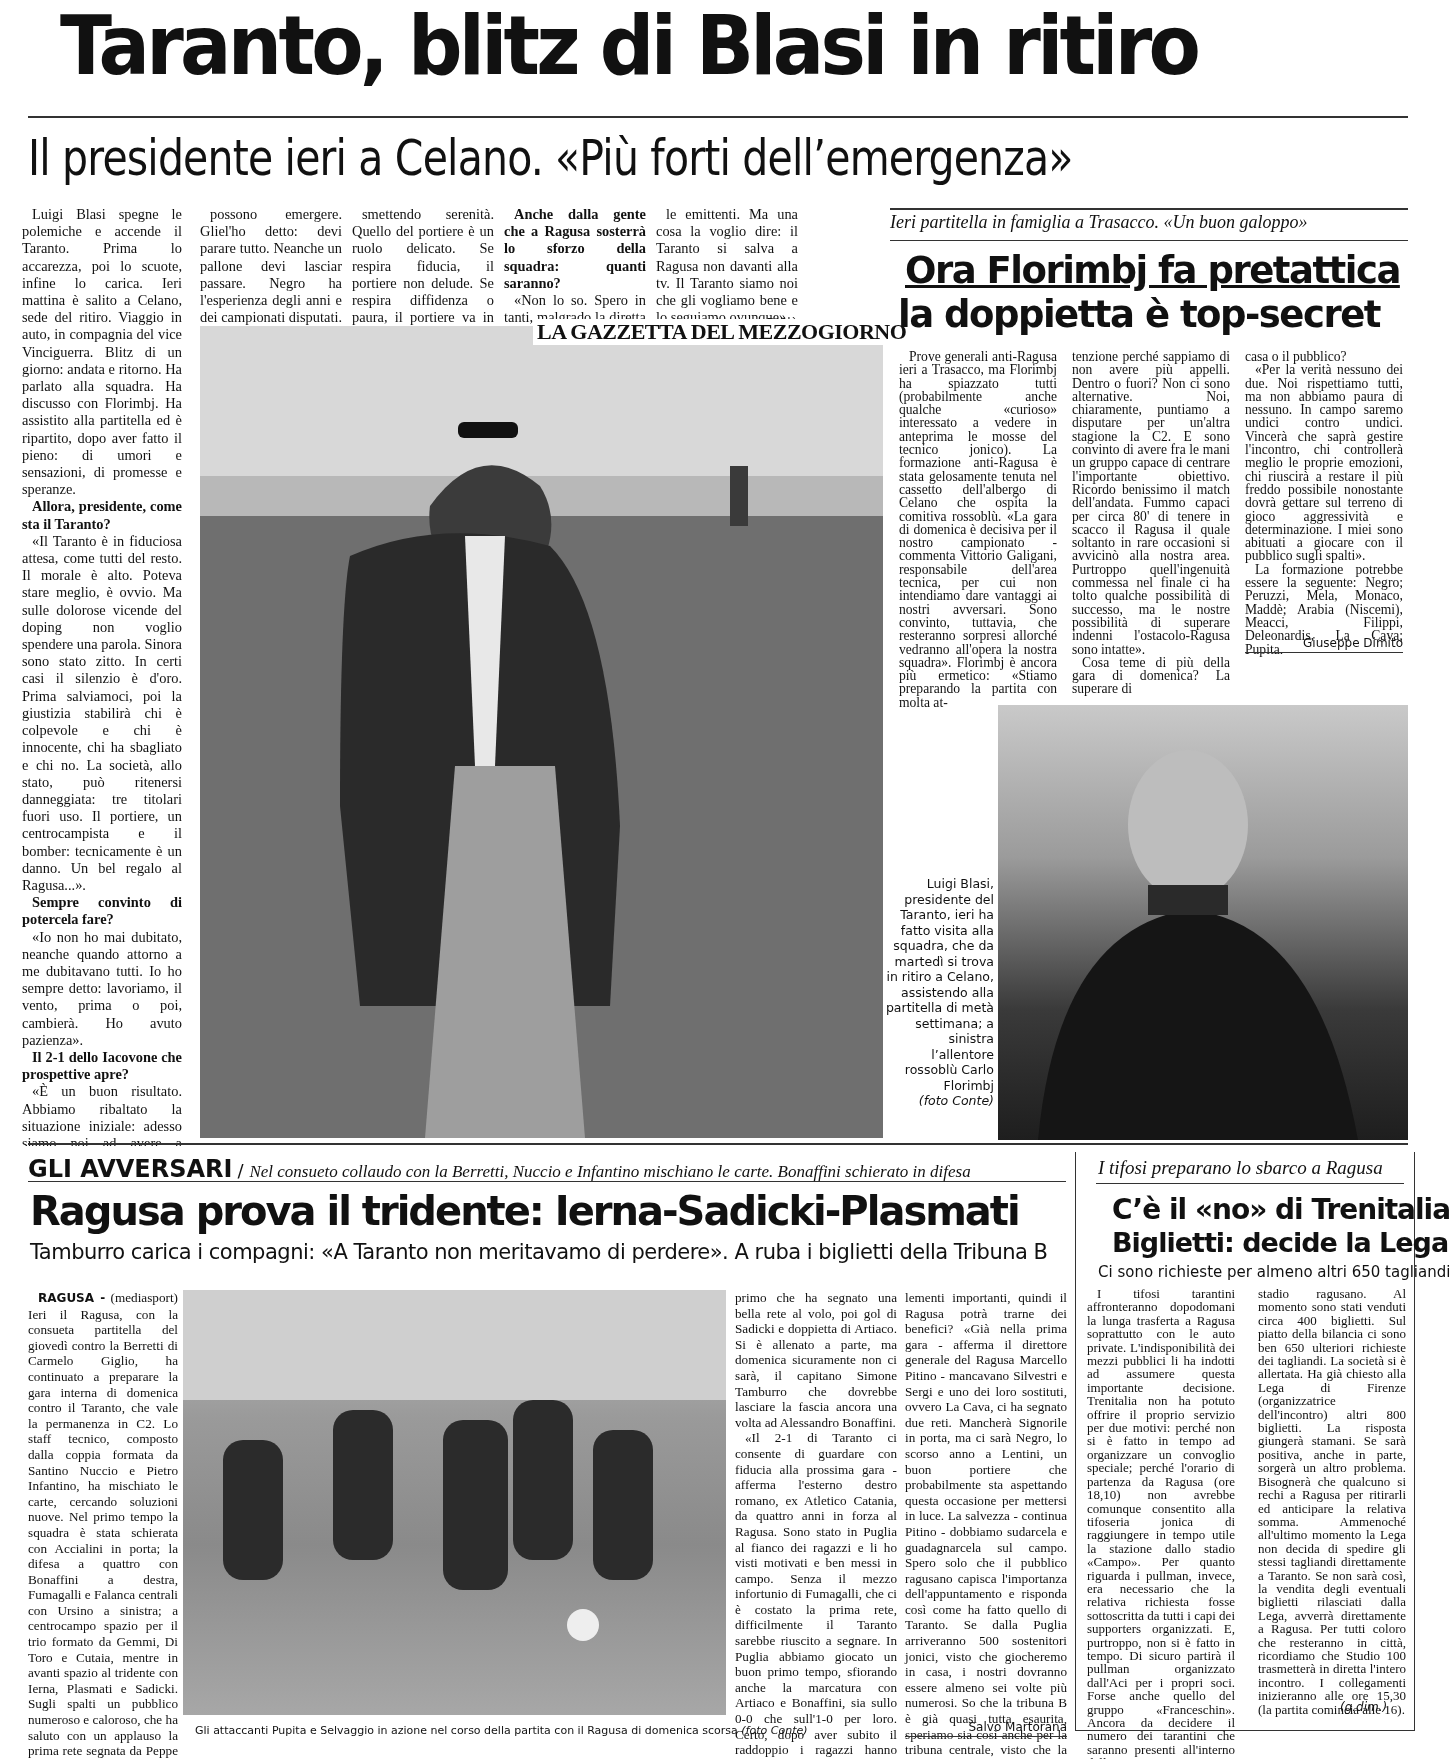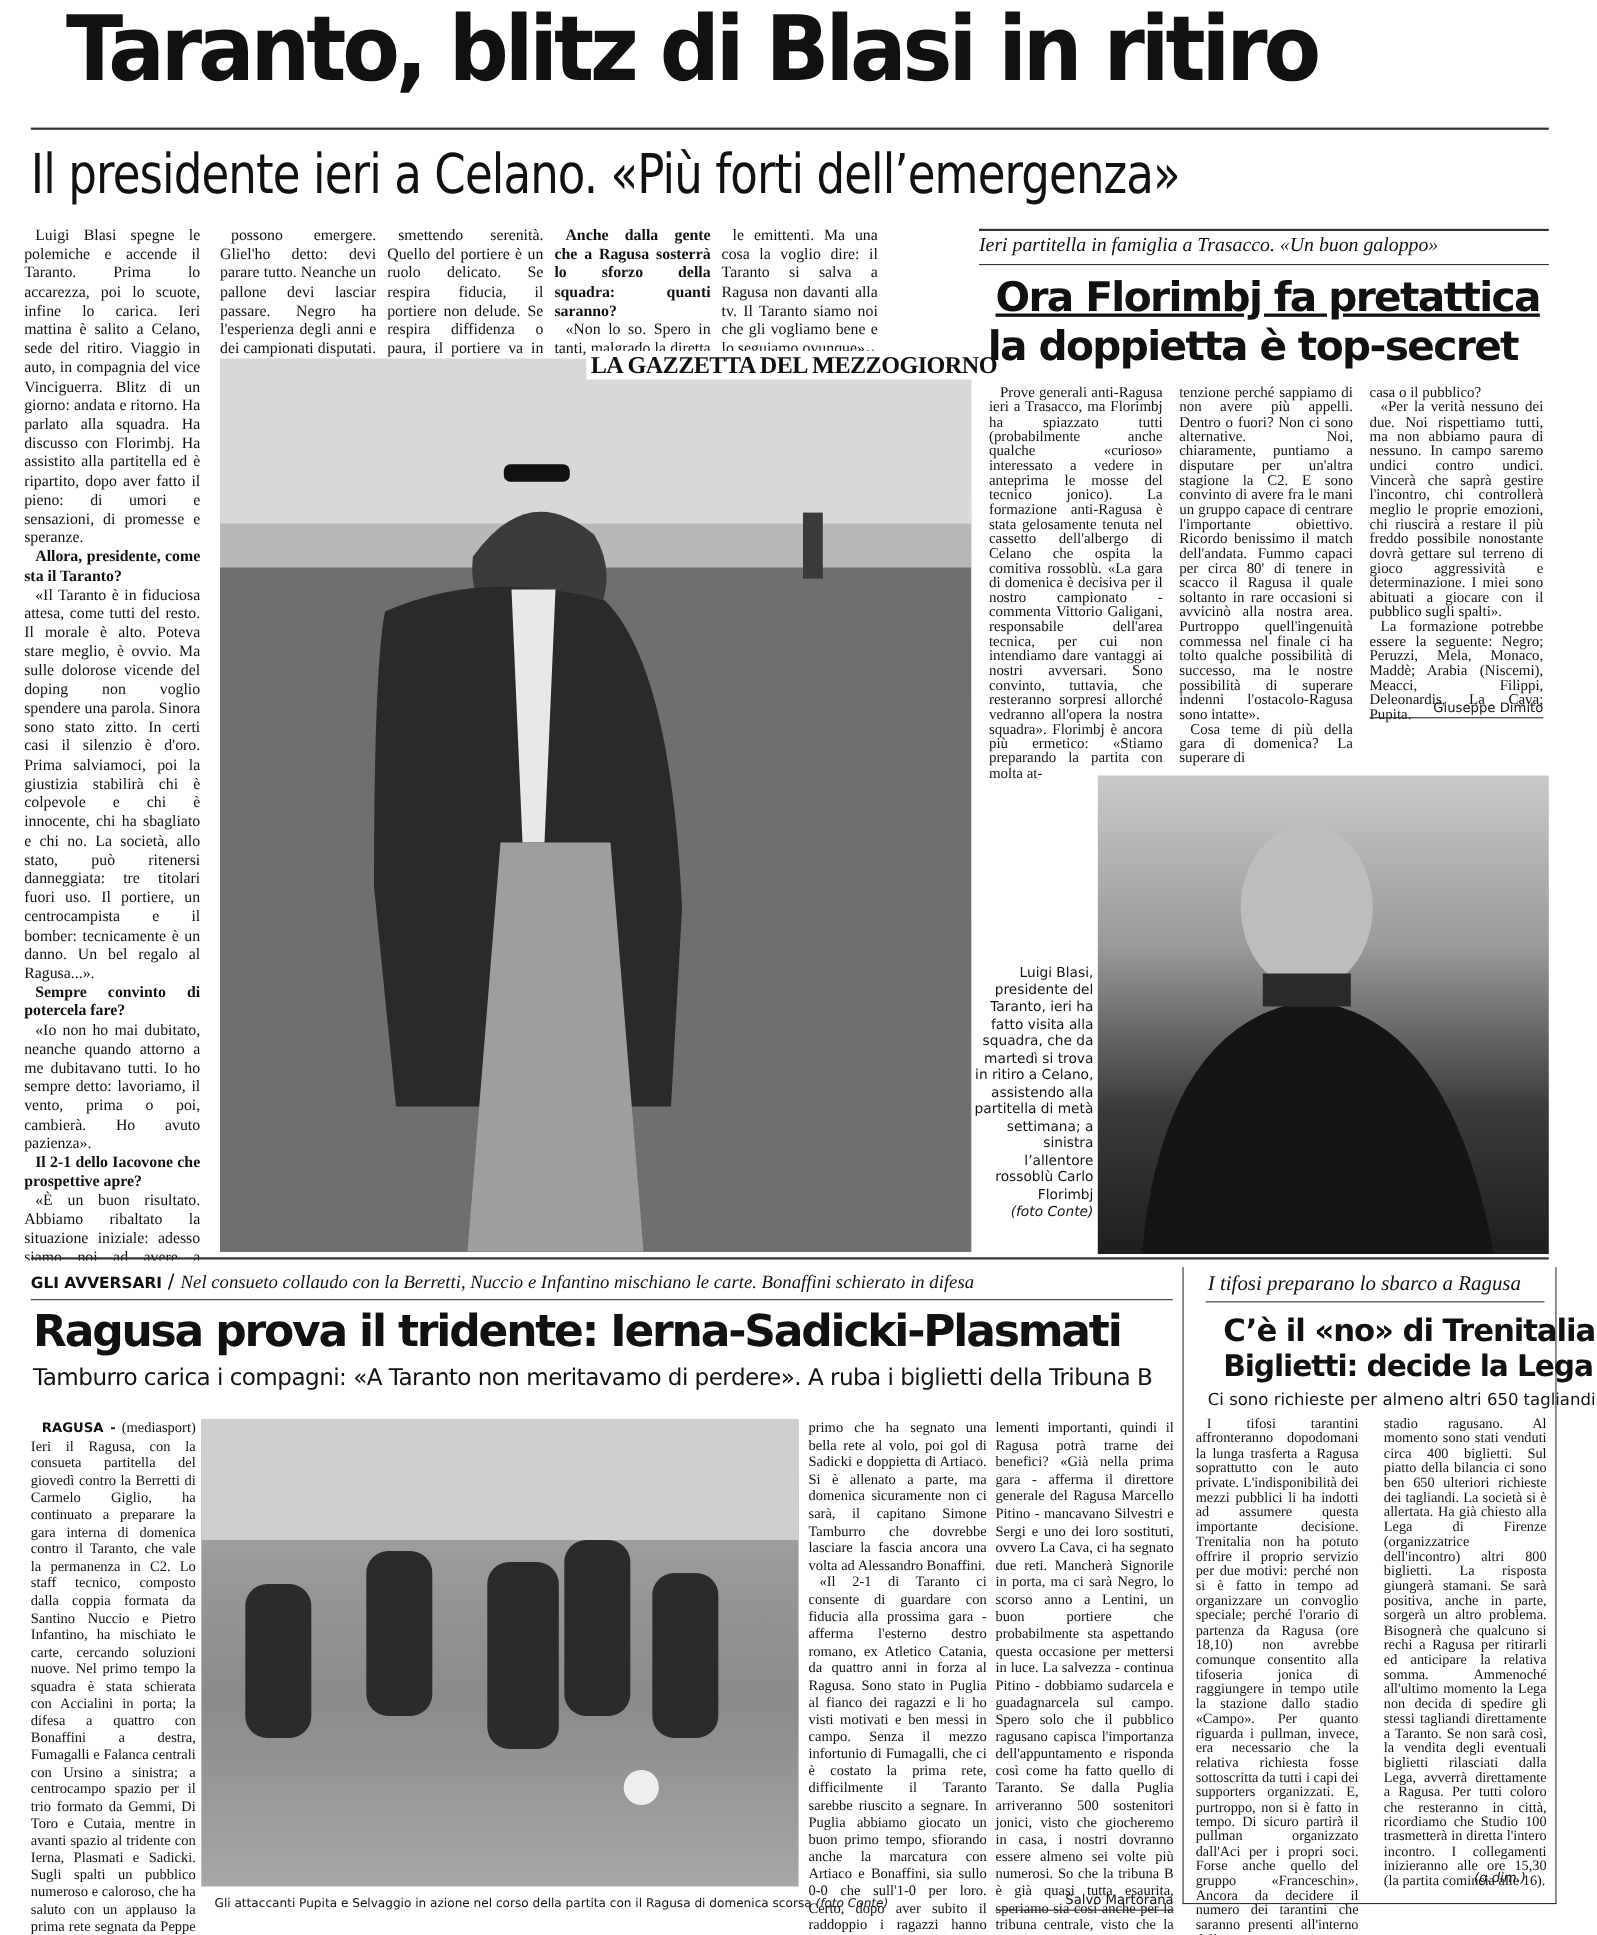--- a/index.html
+++ b/index.html
@@ -94,21 +94,21 @@
   <svg width="410" height="435" viewBox="0 0 410 435">
     <ellipse cx="190" cy="120" rx="60" ry="75" fill="#bdbdbd"></ellipse>
     <path d="M40 435 q20 -210 150 -230 q130 10 170 230z" fill="#151515"></path>
     <rect x="150" y="180" width="80" height="30" fill="#2a2a2a"></rect>
   </svg>
 </div>
 
 <div class="abs rule" style="left:28px;top:1143px;width:1380px;height:2px;"></div>
 
 <div class="abs" style="left:28px;top:1155px;white-space:nowrap;">
-  <span class="sans" style="font-weight:bold;font-size:14px;">GLI AVVERSARI</span>
+  <span class="sans" style="font-weight:bold;font-size:24px;">GLI AVVERSARI</span>
   <span class="sans" style="font-size:18px;"> / </span>
   <span class="kicker" style="font-size:17px;">Nel consueto collaudo con la Berretti, Nuccio e Infantino mischiano le carte. Bonaffini schierato in difesa</span>
 </div>
 <div class="abs rule" style="left:28px;top:1181px;width:1038px;height:1px;"></div>
 <div class="abs h2" style="left:30px;top:1190px;font-size:40px;letter-spacing:-2px;">Ragusa prova il tridente: Ierna-Sadicki-Plasmati</div>
 <div class="abs sans" style="left:30px;top:1240px;font-size:21px;white-space:nowrap;letter-spacing:-0.5px;">Tamburro carica i compagni: «A Taranto non meritavamo di perdere». A ruba i biglietti della Tribuna B</div>
 
 <div class="abs col" style="left:28px;top:1290px;width:150px;font-size:13.2px;line-height:15.6px;">
   <p style="text-indent:10px"><b class="sans" style="font-size:12px;">RAGUSA -</b> <span>(mediasport) Ieri il Ragusa, con la consueta partitella del giovedì contro la Berretti di Carmelo Giglio, ha continuato a preparare la gara interna di domenica contro il Taranto, che vale la permanenza in C2. Lo staff tecnico, composto dalla coppia formata da Santino Nuccio e Pietro Infantino, ha mischiato le carte, cercando soluzioni nuove. Nel primo tempo la squadra è stata schierata con Accialini in porta; la difesa a quattro con Bonaffini a destra, Fumagalli e Falanca centrali con Ursino a sinistra; a centrocampo spazio per il trio formato da Gemmi, Di Toro e Cutaia, mentre in avanti spazio al tridente con Ierna, Plasmati e Sadicki. Sugli spalti un pubblico numeroso e caloroso, che ha saluto con un applauso la prima rete segnata da Peppe Ierna con una bella girata al volo dal limite dell'area di rigore. Il primo tempo si è concluso sul 3-0, con reti del citato Ierna, Plasmati e Sadicki. Nella ripresa, spazio per Di Toro, Artiaco, Cau e Misiti, con il</span></p>
 </div>

